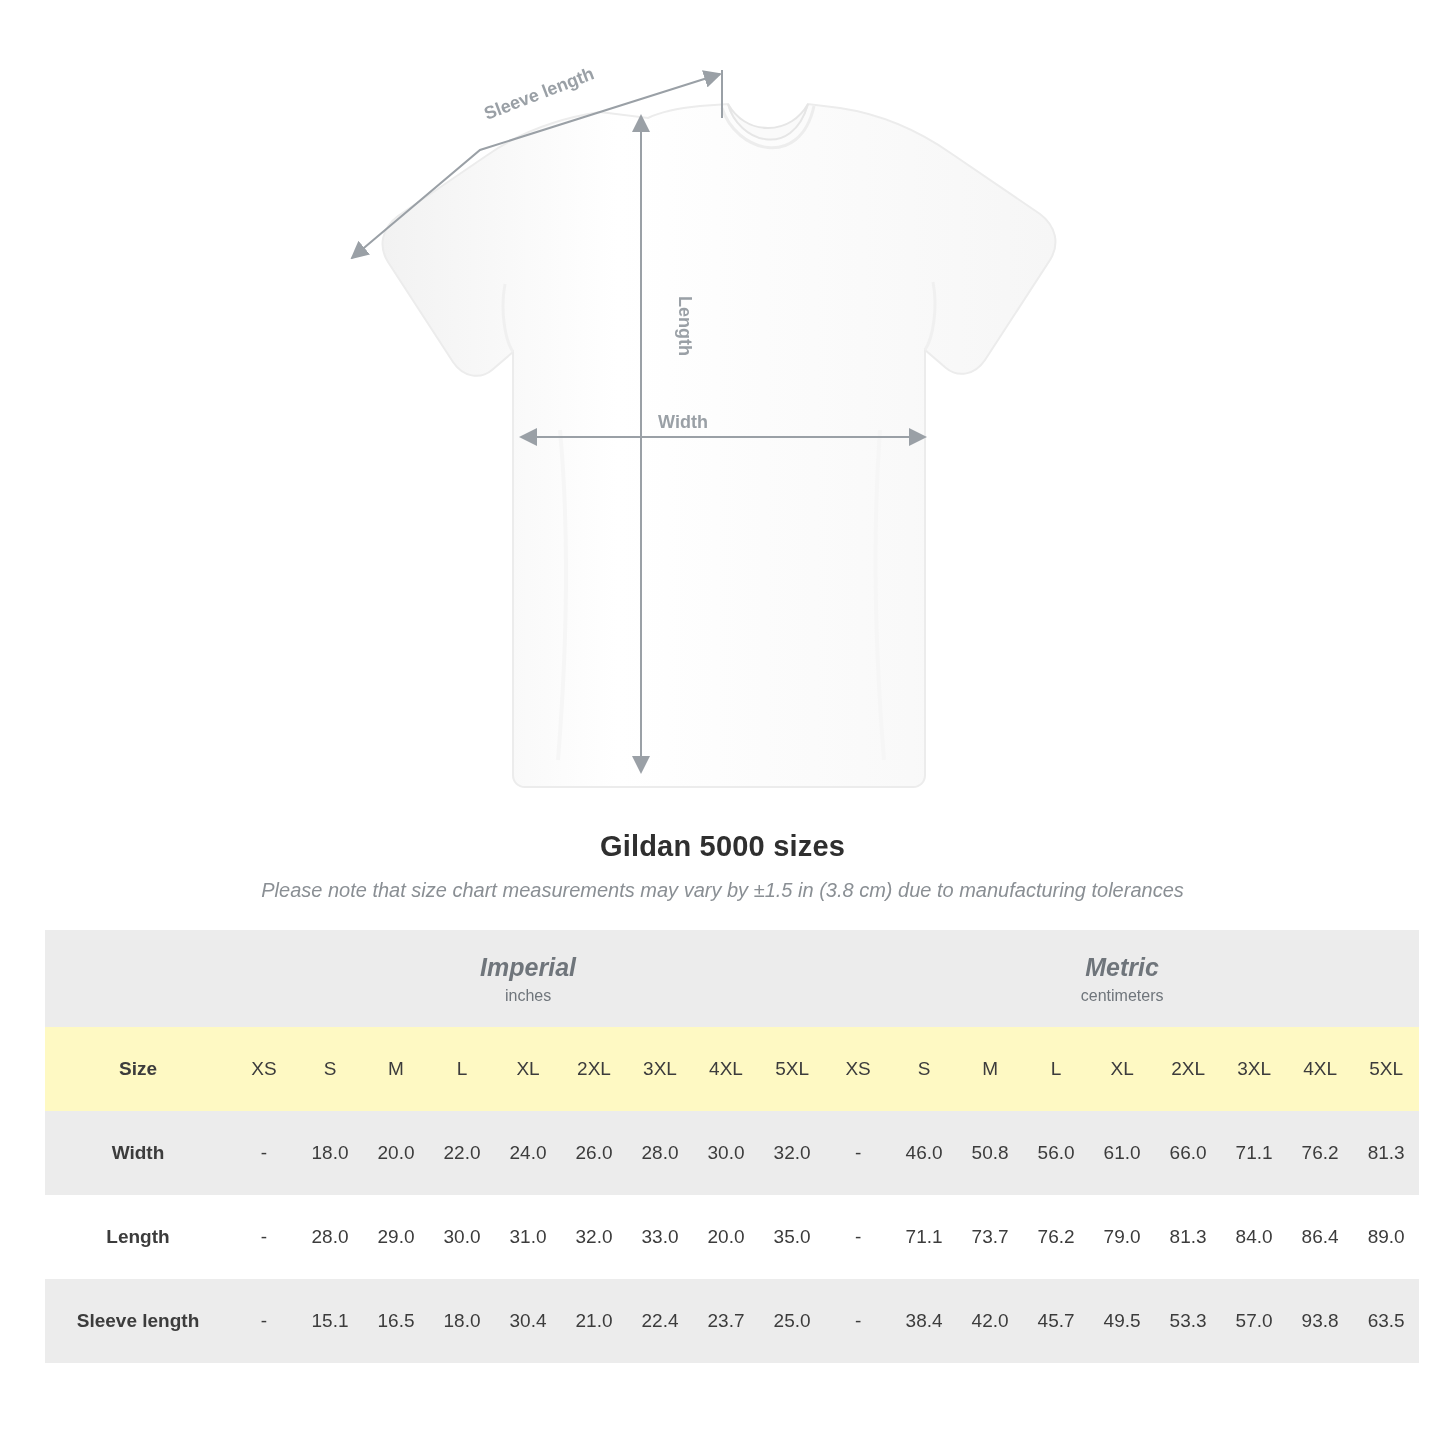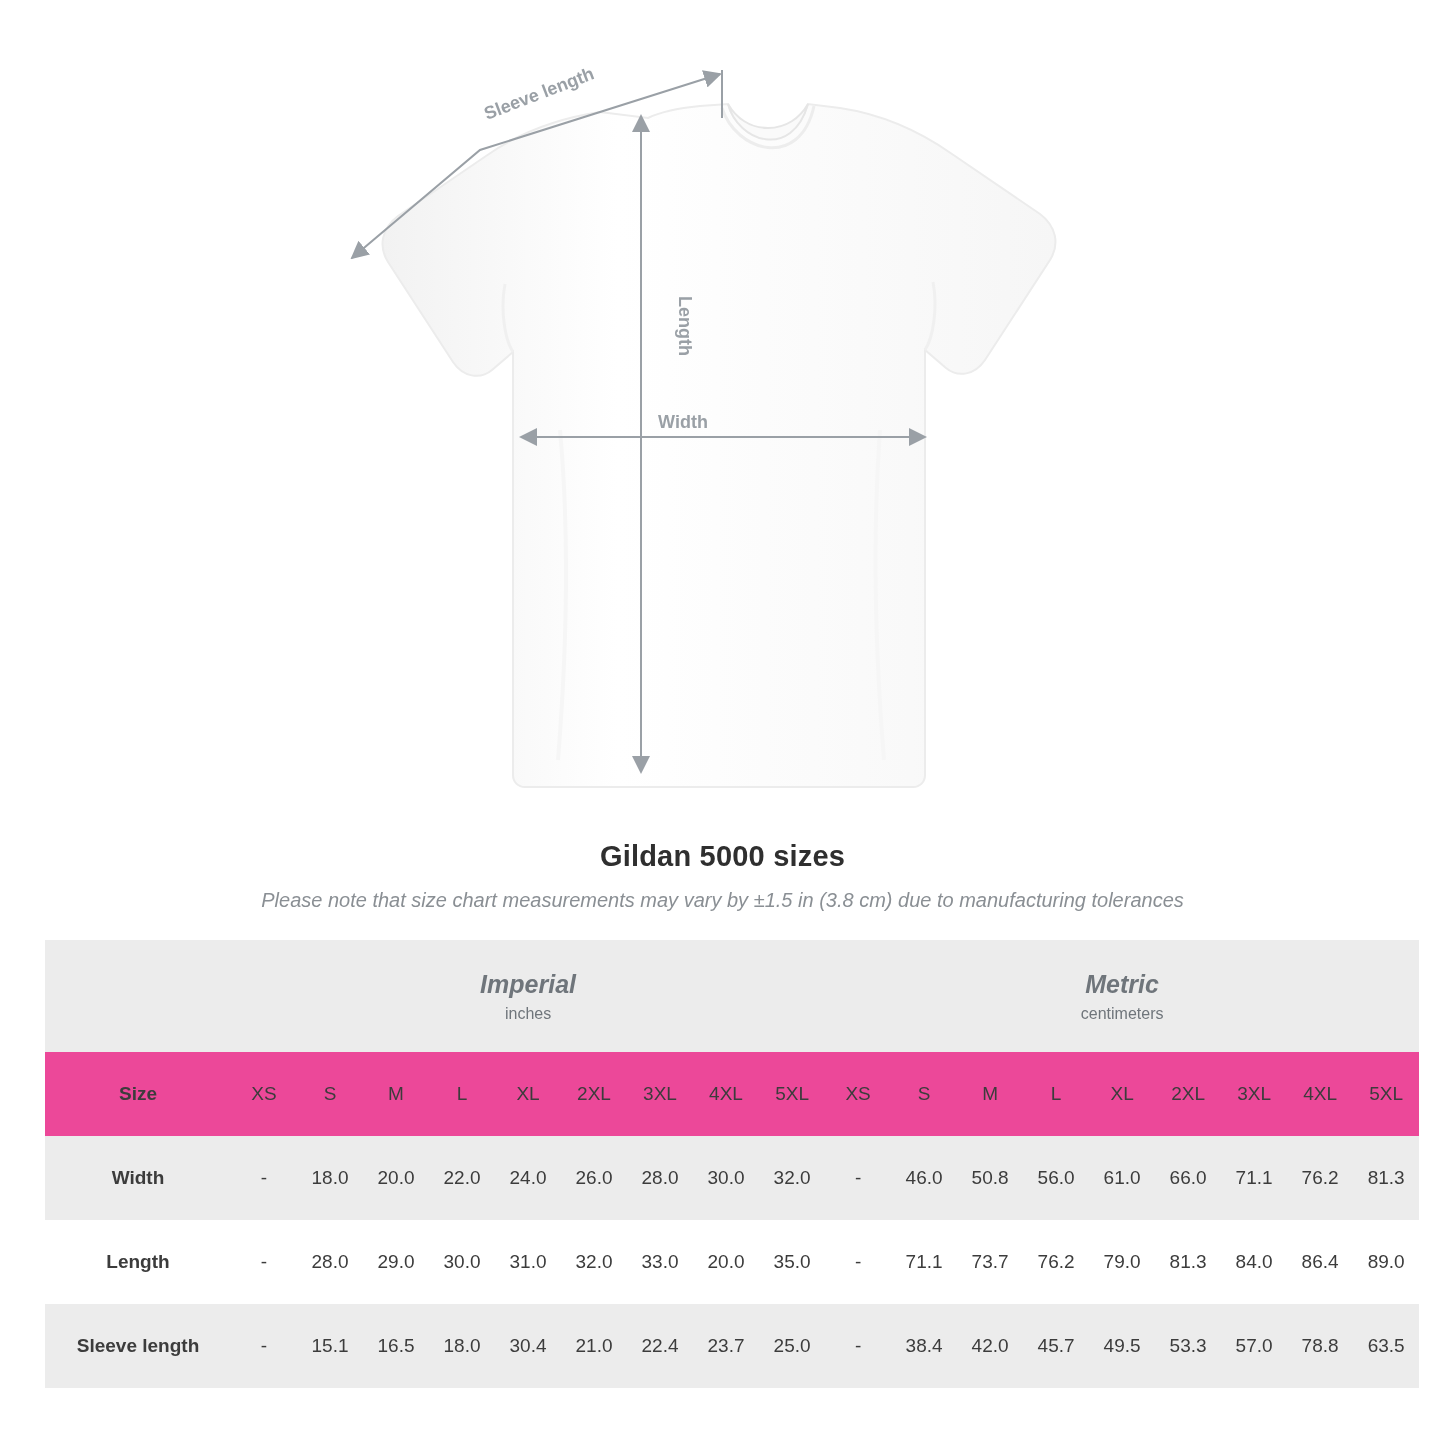--- a/index.html
+++ b/index.html
@@ -28,21 +28,20 @@
     width: 1445px;
     height: 830px;
   }
   .illustration svg {
     display: block;
   }
 
   
   .title-block {
     text-align: center;
-    margin-top: 10px;
   }
   .chart-title {
     font-size: 29px;
     font-weight: bold;
     color: #2f2f2f;
     letter-spacing: 0.2px;
   }
   .chart-note {
     font-size: 20px;
     font-style: italic;
@@ -63,39 +62,39 @@
   table.size-table th {
     text-align: center;
     vertical-align: middle;
     font-weight: normal;
     padding: 0;
   }
 
   
   .unit-row td {
     background: #ececec;
-    height: 112px;
+    height: 97px;
   }
   .unit-name {
     font-size: 25px;
     font-style: italic;
     font-weight: bold;
     color: #6f757b;
     line-height: 1.25;
   }
   .unit-sub {
     font-size: 16px;
     color: #6f757b;
     margin-top: 4px;
   }
 
   
   .size-row td {
     height: 84px;
-    background: #ec4899;
+    background: #fef9c3;
     font-size: 19px;
     font-weight: bold;
     color: #3c3c3c;
   }
   .size-row td.rowlabel {
     font-size: 19px;
     font-weight: bold;
   }
 
   .data-row td {
@@ -310,20 +309,20 @@
             <td>22.4</td>
             <td>23.7</td>
             <td>25.0</td>
             <td>-</td>
             <td>38.4</td>
             <td>42.0</td>
             <td>45.7</td>
             <td>49.5</td>
             <td>53.3</td>
             <td>57.0</td>
-            <td>78.8</td>
+            <td>93.8</td>
             <td>63.5</td>
           </tr>
         </tbody>
     </table>
   </div>
 
 </div>
 
 </body></html>

